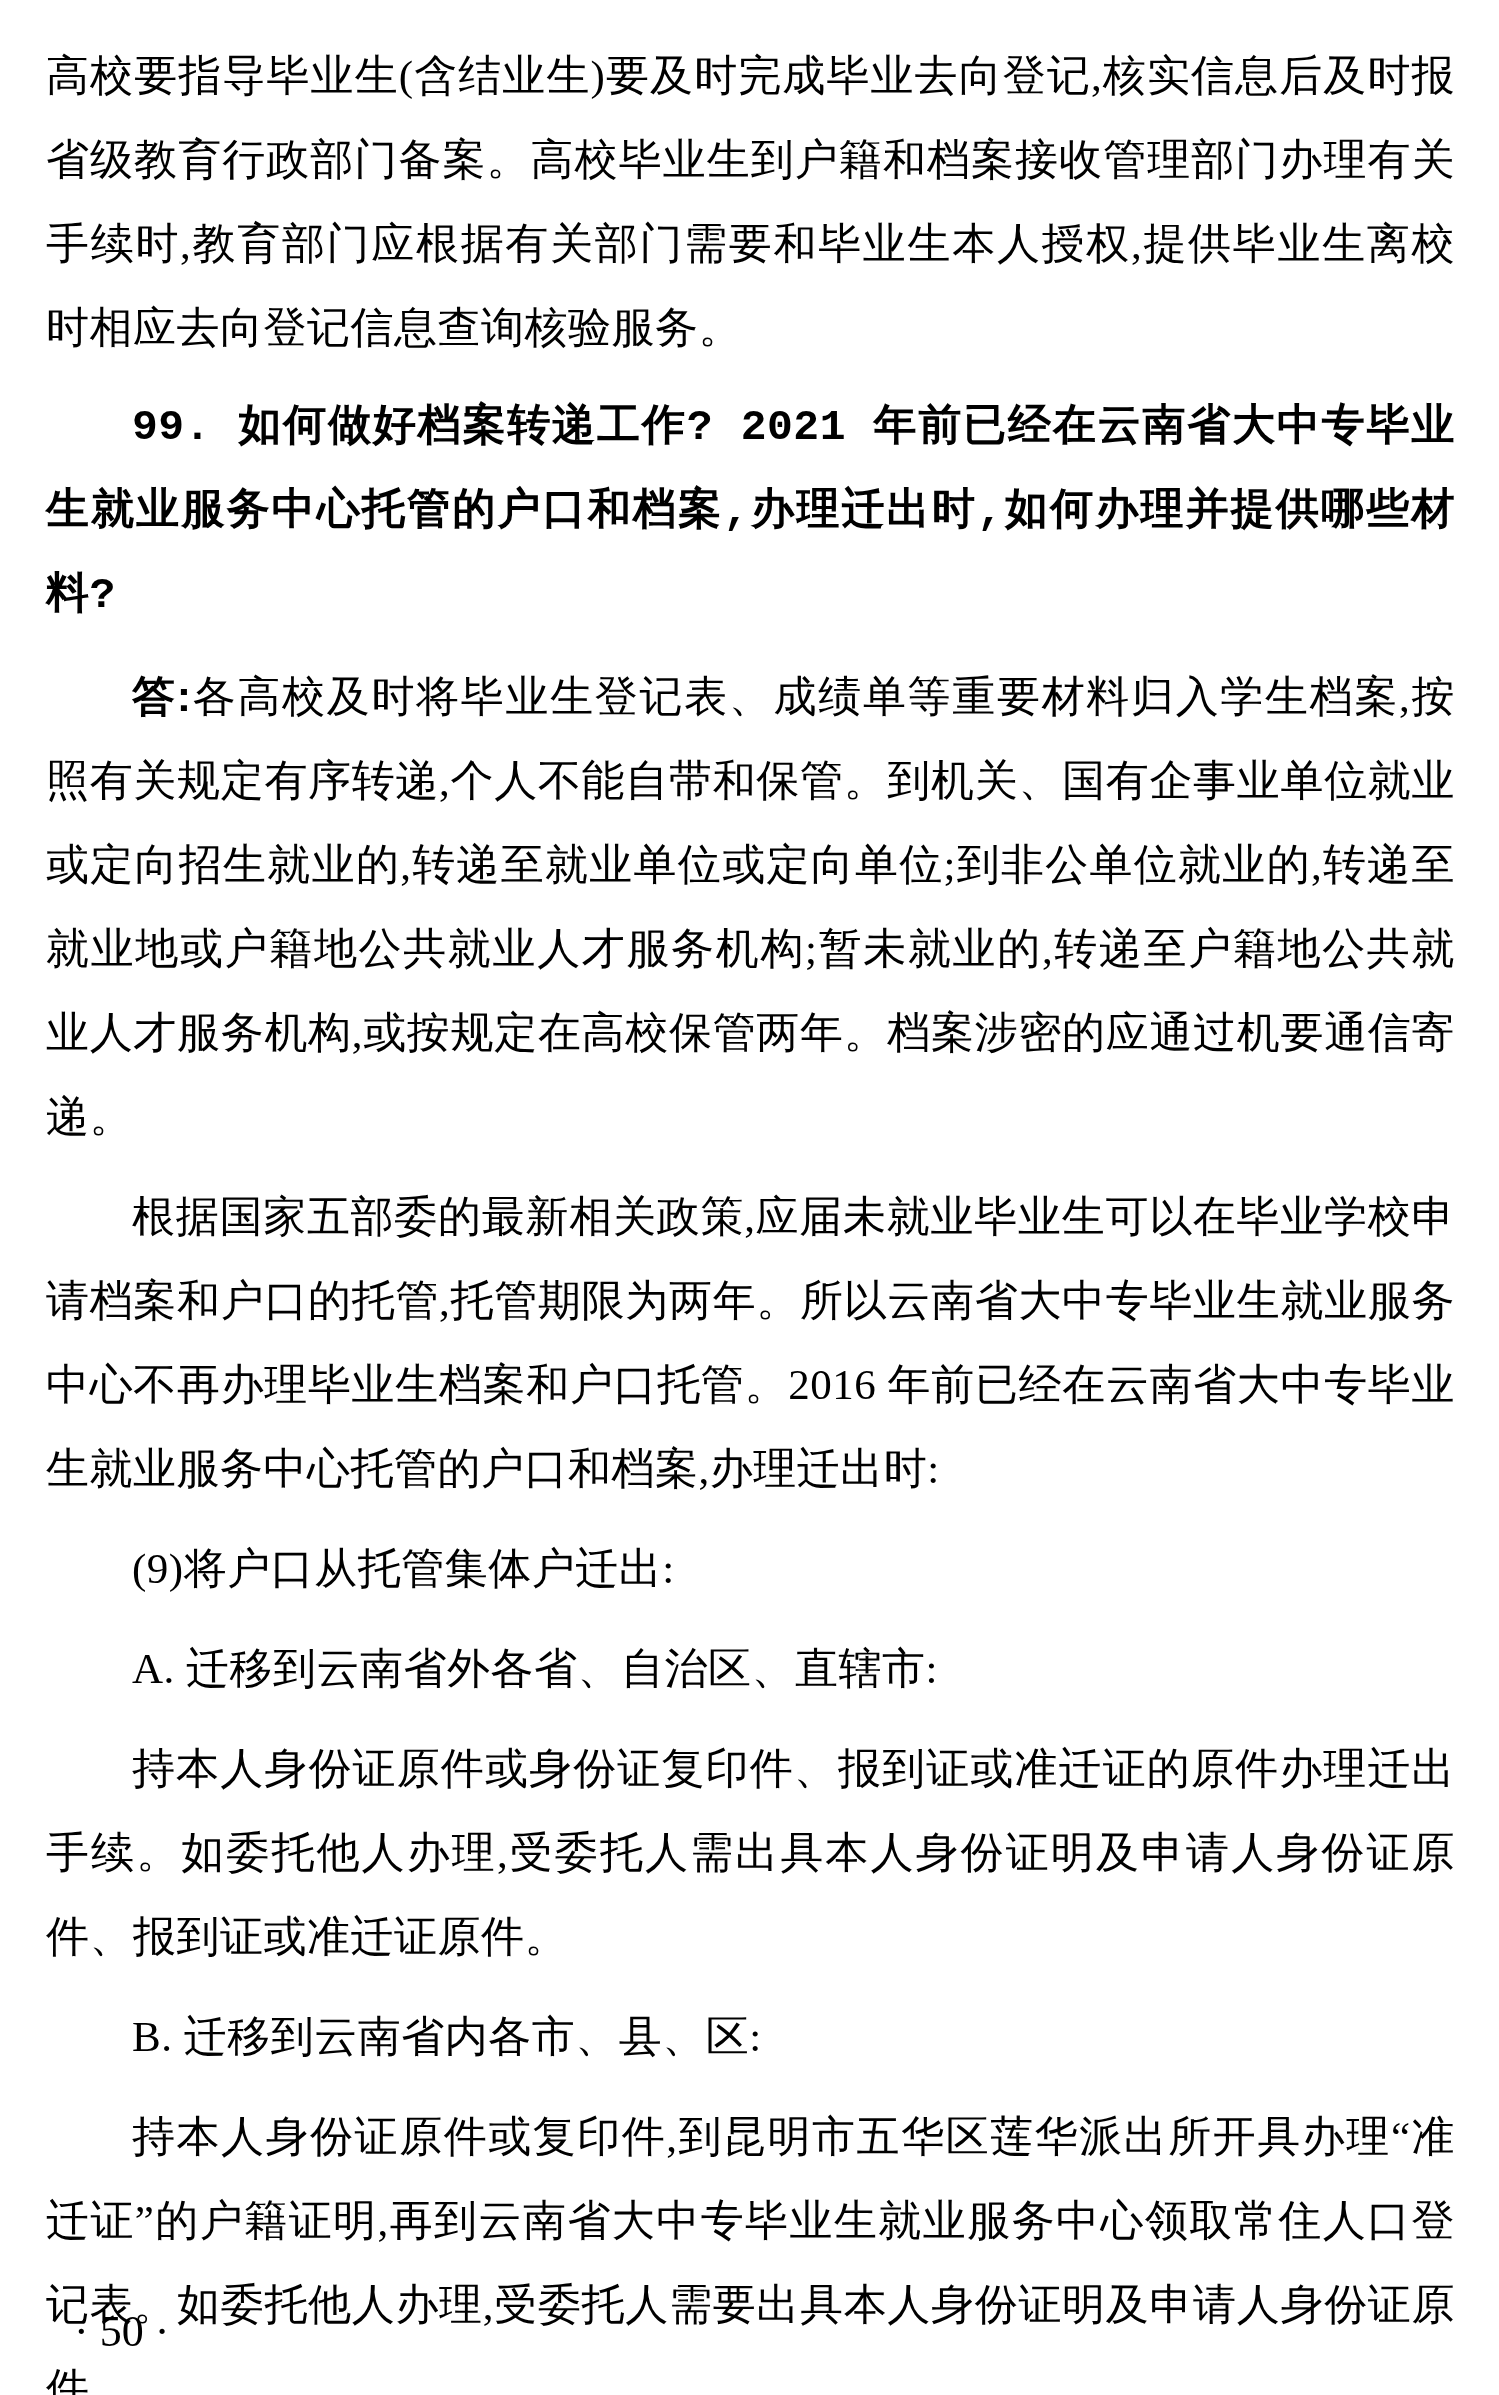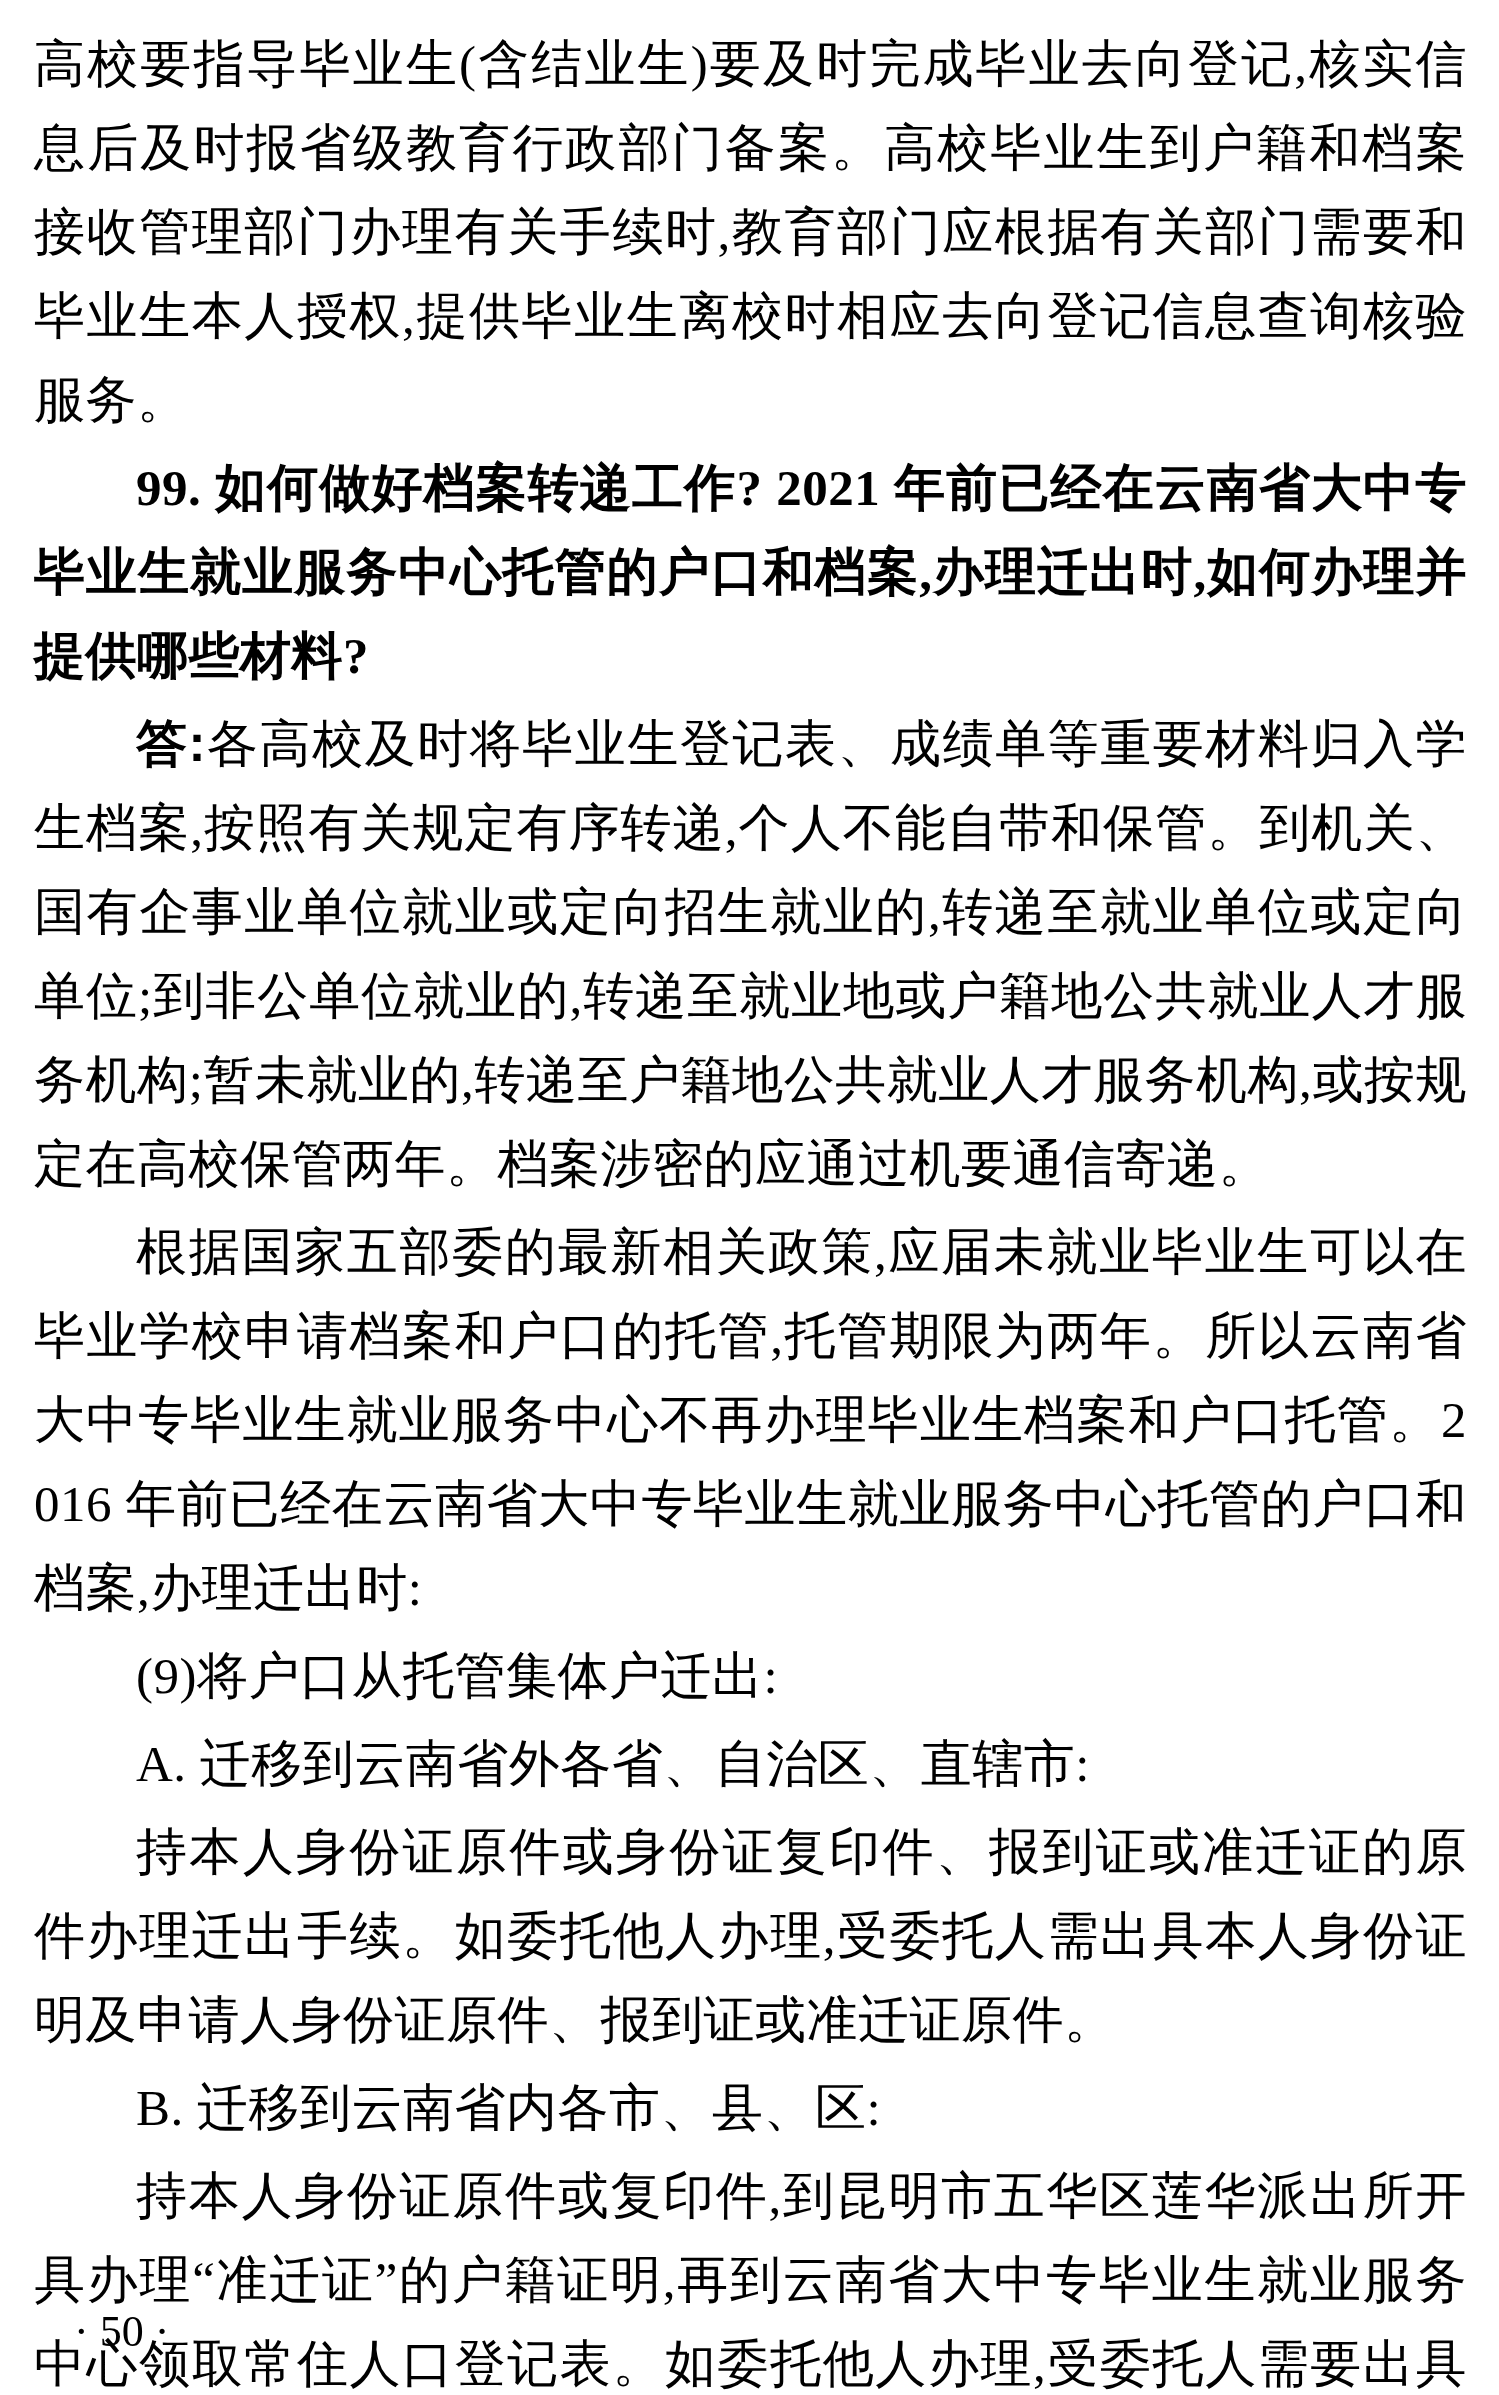--- a/index.html
+++ b/index.html
@@ -16,33 +16,33 @@
     overflow: hidden;
     font-family: "Liberation Serif", "DejaVu Serif", serif;
   }
   .body-text {
     position: absolute;
     left: 30px;
     right: 28px;
     top: 18px;
   }
   .para {
-    margin: 4px;
-    font-size: 51px;
+    margin: 16px;
+    font-size: 43px;
     line-height: 84px;
     text-align: justify;
     text-indent: 2em;
     letter-spacing: 0.5px;
     word-break: break-all;
   }
   .para.no-indent {
     text-indent: 0;
   }
   .para.question {
-    font-family: Liberation Serif, serif;
+    font-family: Liberation Mono, monospace;
     font-weight: 700;
   }
   .answer-prefix {
     font-family: "Liberation Sans", "DejaVu Sans", sans-serif;
     font-weight: 700;
     font-style: normal;
   }
   .footer {
     position: absolute;
     left: 74px;

